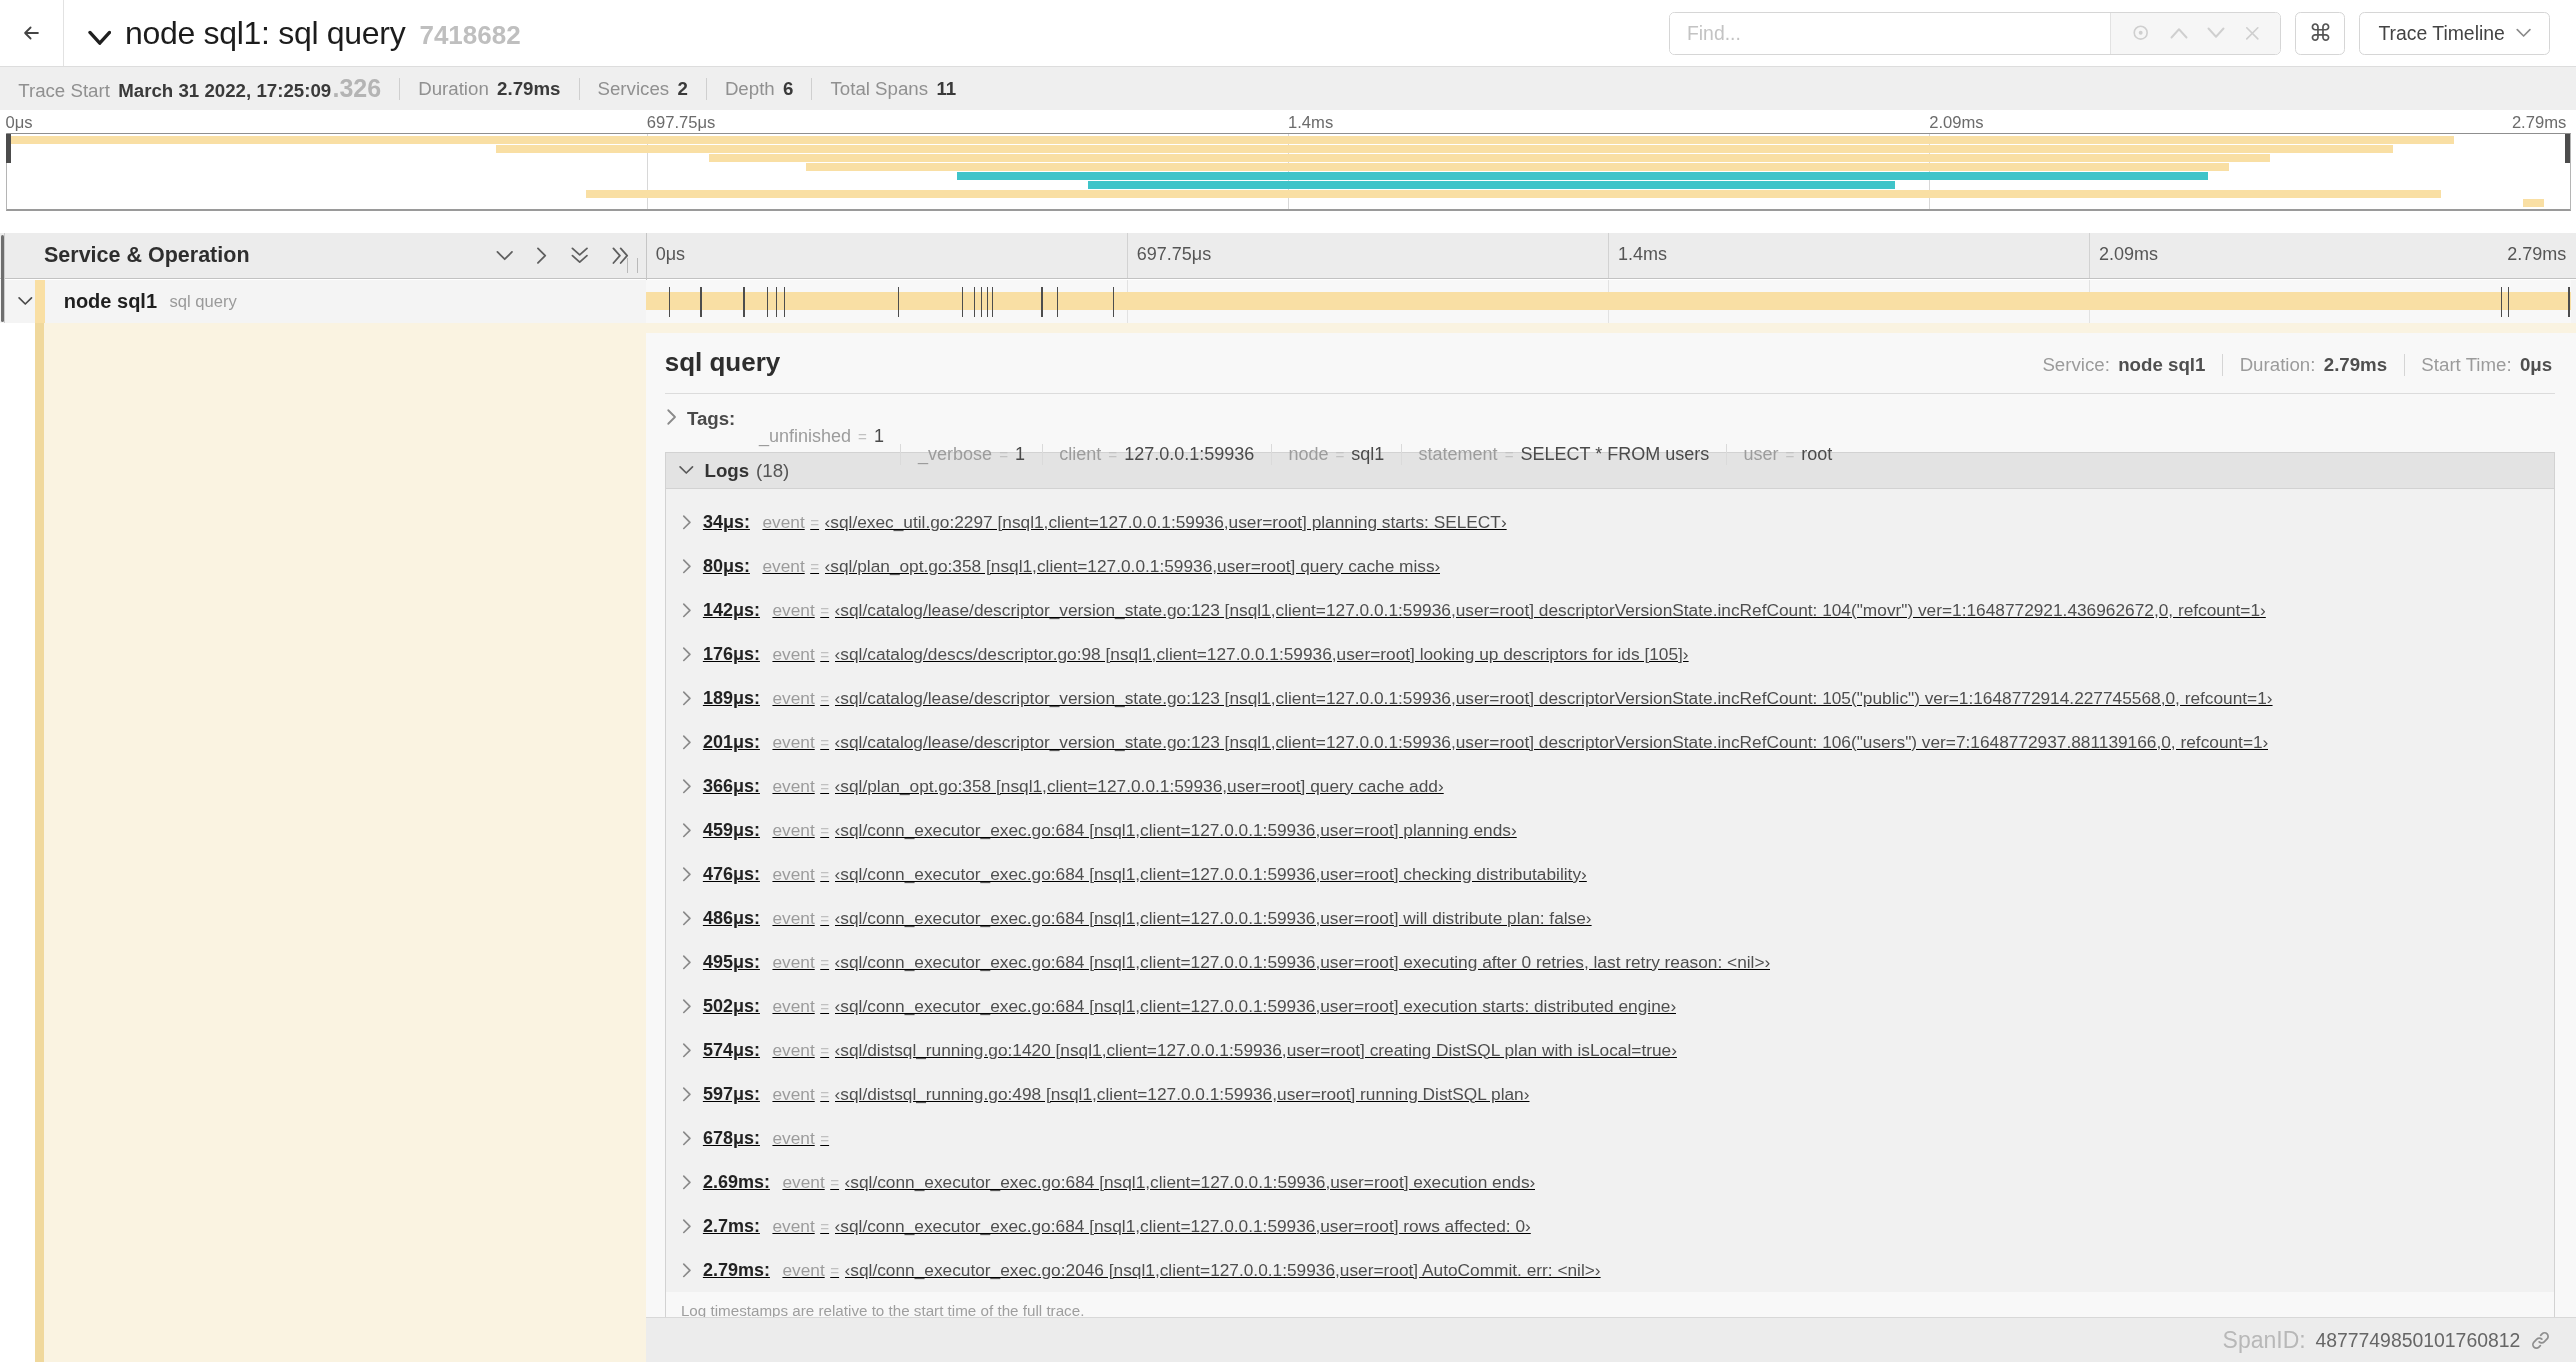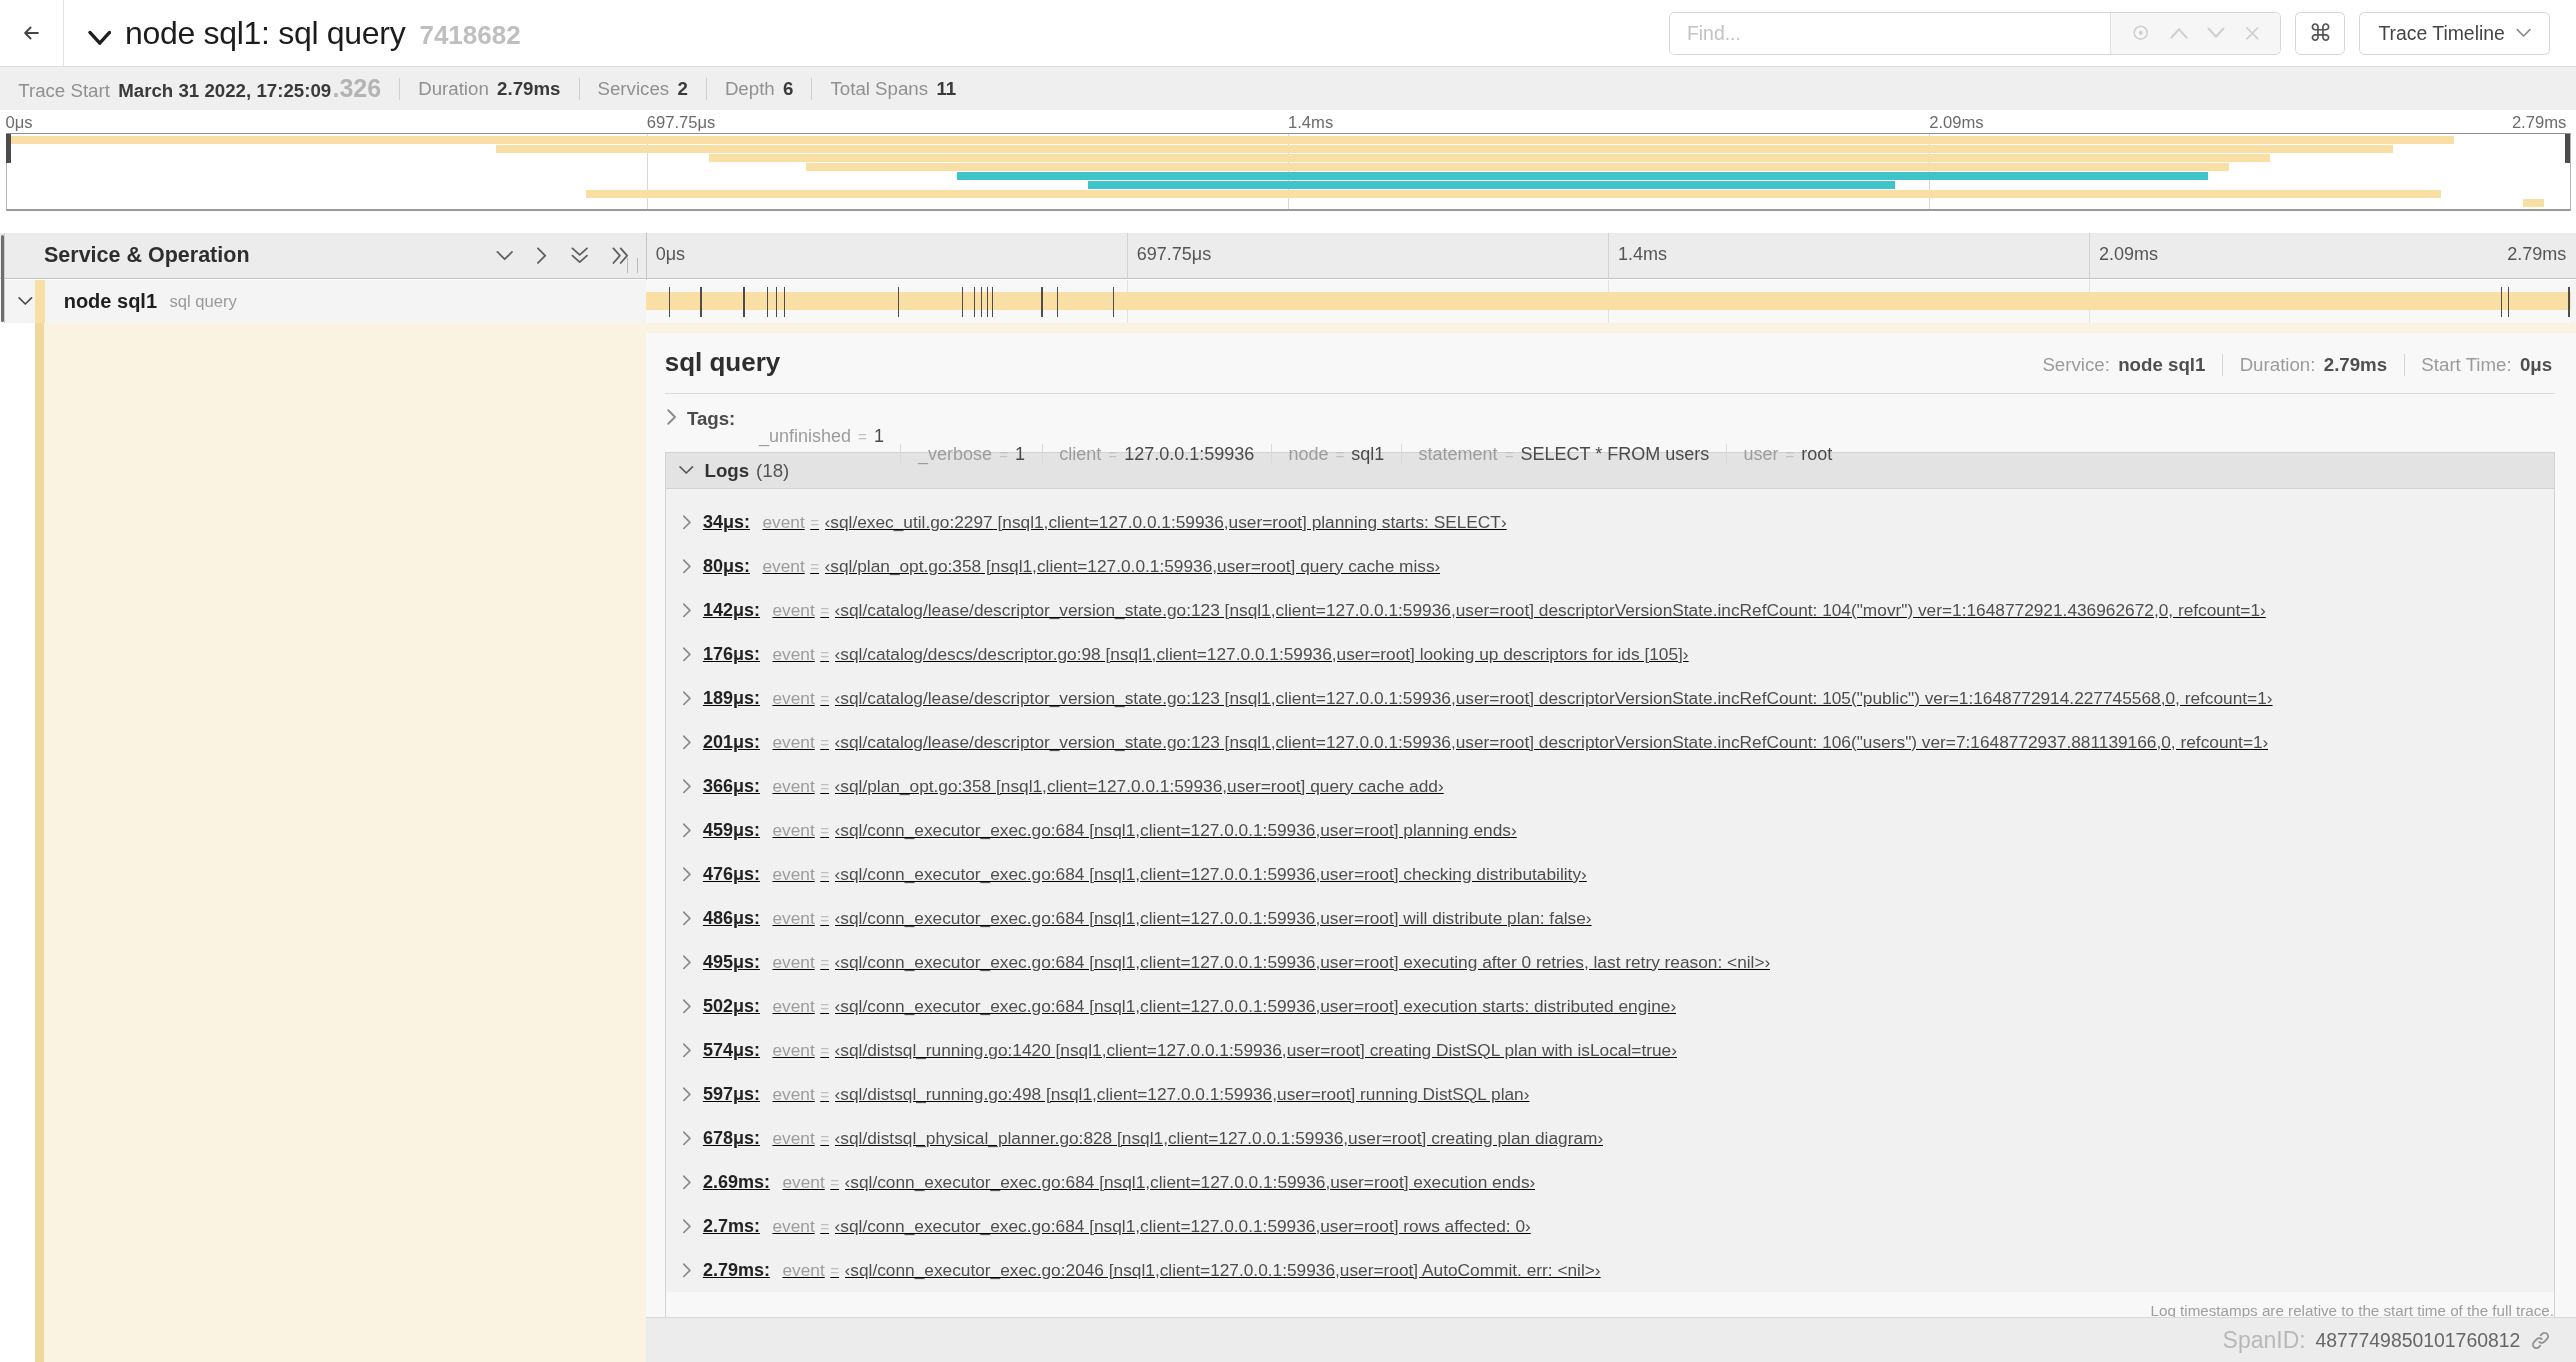--- a/index.html
+++ b/index.html
@@ -108,21 +108,21 @@
   .logs-chevron { color:#5a5a5a; display:flex; margin:0 9.7px 0 12.5px; }
   .logs-title { font-size:18.7px; font-weight:bold; color:#333; }
   .logs-count { font-size:18.7px; color:#555; margin-left:7px; }
   .logs-body { background:#f1f1f1; padding:11px 0 0 0; }
   .log-row { height:44px; display:flex; align-items:center; cursor:pointer;text-decoration:underline; }
   .log-chev { color:#8a8a8a; display:flex; margin:0 11px 0 15.2px; }
   .log-time { font-size:18px; font-weight:bold; color:#222; margin-right:12.5px; white-space:nowrap; }
   .log-key { font-size:17.3px; color:#9c9c9c; margin-right:5.5px; }
   .log-eq { font-size:15.2px; color:#c0c0c0; margin-right:5.5px; }
   .log-msg { font-size:17.3px; color:#4f4f4f; white-space:nowrap; overflow:hidden; }
-  .logs-footnote { font-size:15.2px; color:#9e9e9e; padding:9.7px 0 11px 15.2px;text-align:right; }
+  .logs-footnote { font-size:15.2px; color:#9e9e9e; padding:9.7px 0 11px 15.2px; }
 
   .spanid-strip { position:absolute; left:646px; right:0; bottom:0; height:45px; background:#ececec;
                   border-top:0.7px solid #d8d8d8; display:flex; align-items:center;
                   justify-content:flex-end; padding-right:25px; gap:9.7px; }
   .spanid-label { font-size:23px; color:#b8b8b8; }
   .spanid-value { font-size:19.4px; color:#666; }
   .link-icon { color:#8f8f8f; display:flex; cursor:pointer; }
 
   
   .v-scroll-line { position:absolute; left:4.2px; top:233px; width:0.7px; height:1129px; background:#cdcdcd; }
@@ -578,21 +578,20 @@
 
   <div class="log-row">
     <span class="log-chev">
       <svg width="11" height="16.6" viewBox="0 0 16 24">
                   <polyline points="4 3 13 12 4 21" fill="none" stroke="currentColor" stroke-width="2.4" stroke-linecap="round" stroke-linejoin="round"></polyline>
                 </svg>
     </span>
     <span class="log-time">678μs:</span>
     <span class="log-key">event</span>
     <span class="log-eq">=</span>
-    <span class="log-msg">‹sql/distsql_physical_planner.go:828 [nsql1,client=127.0.0.1:59936,user=root] creating plan diagram›</span>
   </div>
 
   <div class="log-row">
     <span class="log-chev">
       <svg width="11" height="16.6" viewBox="0 0 16 24">
                   <polyline points="4 3 13 12 4 21" fill="none" stroke="currentColor" stroke-width="2.4" stroke-linecap="round" stroke-linejoin="round"></polyline>
                 </svg>
     </span>
     <span class="log-time">2.69ms:</span>
     <span class="log-key">event</span>

